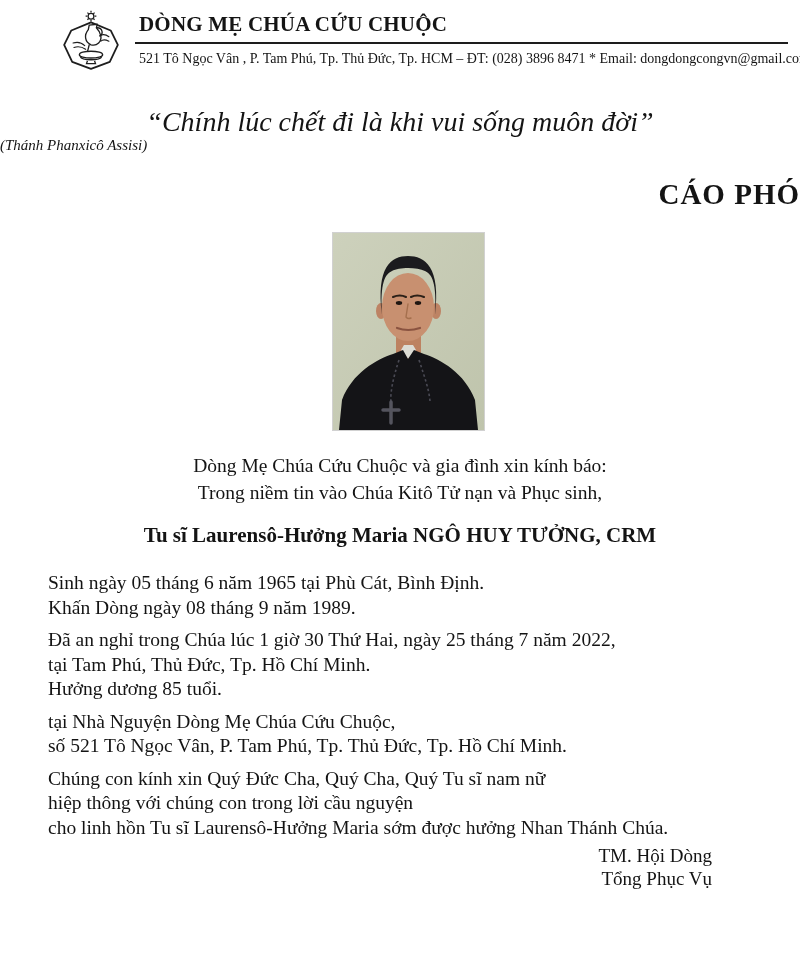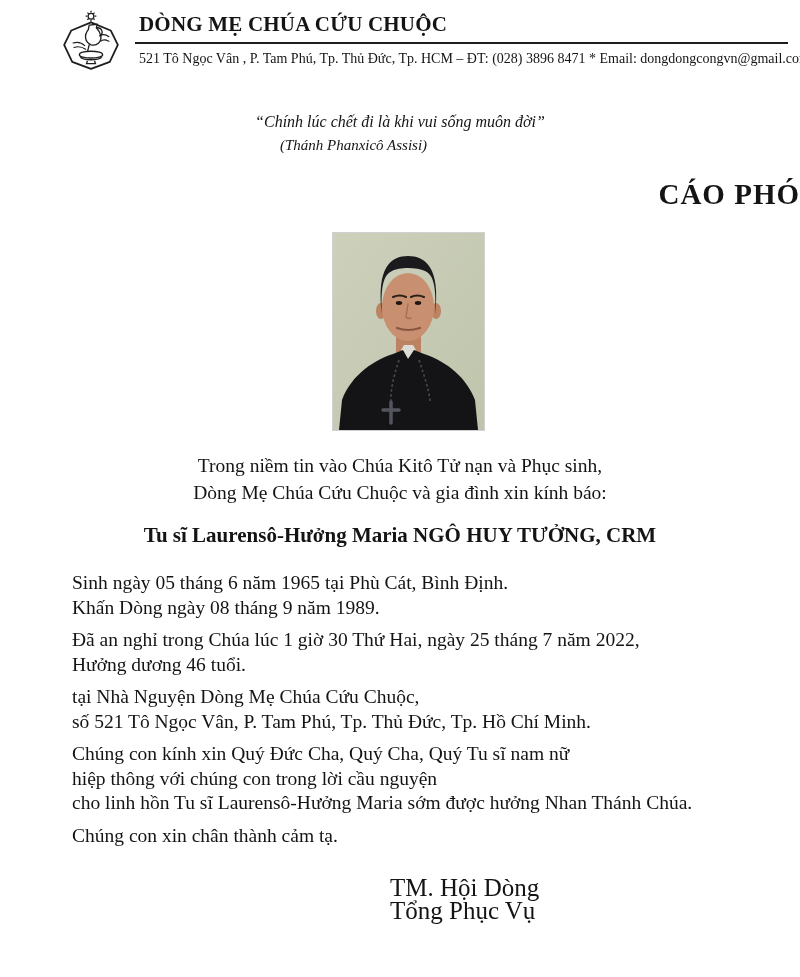--- a/index.html
+++ b/index.html
@@ -21,24 +21,24 @@
     font-size:21px; font-weight:bold; line-height:26px;
     letter-spacing:0.2px; padding-top:2px; white-space:nowrap;
   }
   .header-rule { border:none; border-top:2px solid #1d1d1d; margin:5px 0 0 -4px; }
   .address-line { font-size:14px; line-height:18px; margin-top:6px; white-space:nowrap; }
 
   
   .quote-block { margin-top:32px; }
   .quote-text {
     text-align:center; font-style:italic;
-    font-size:16px; line-height:26px;
+    font-size:28px; line-height:26px;
   }
   .quote-attribution {
-    text-align:center; padding-right:93px;
+    text-align:left; padding-right:93px;
     font-style:italic; font-size:15px; line-height:21px;
   }
 
   
   .doc-title {
     margin-top:20px; text-align:right;
     font-size:29px; font-weight:bold; line-height:36px; letter-spacing:1px;
   }
 
   
@@ -50,28 +50,28 @@
   .photo-frame svg { display:block; }
 
   
   .intro { margin-top:23px; text-align:center; font-size:19.5px; line-height:26.5px; }
   .deceased-name {
     margin-top:16px; text-align:center;
     font-size:21px; font-weight:bold; line-height:27px; white-space:nowrap;
   }
 
   
-  .body-text { margin:22px 30px 0 72px; font-size:19.5px; line-height:24.5px; }
+  .body-text { margin:22px 30px 0 48px; font-size:19.5px; line-height:24.5px; }
   .para + .para { margin-top:8px; }
   .body-line { white-space:nowrap; }
 
   
   .signature {
-    margin-top:28px; margin-left:390px; width:322px;
-    text-align:left; font-size:25px; line-height:23px;
+    margin-top:4px; margin-left:390px; width:322px;
+    text-align:right; font-size:19px; line-height:23px;
   }
 </style>
 </head>
 <body>
 
 <div class="page">
 
   <div class="header">
     <div class="logo-box">
       <svg viewBox="0 0 78 76" width="70" height="68" xmlns="http://www.w3.org/2000/svg">
@@ -165,47 +165,45 @@
       <path d="M 86,127 C 92,145 96,157 97,168" stroke="#4a4a54" stroke-width="1.6" stroke-dasharray="2.5,2.5" fill="none"></path>
 
       <g stroke="#54545e" stroke-width="3.5" stroke-linecap="round">
         <line x1="58" y1="169" x2="58" y2="190"></line>
         <line x1="50" y1="177" x2="66" y2="177"></line>
       </g>
     </svg>
   </div>
 
   <div class="intro">
+    <div>Dòng Mẹ Chúa Cứu Chuộc và gia đình xin kính báo:</div>
     <div>Trong niềm tin vào Chúa Kitô Tử nạn và Phục sinh,</div>
-    <div>Dòng Mẹ Chúa Cứu Chuộc và gia đình xin kính báo:</div>
   </div>
 
   <div class="deceased-name">Tu sĩ Laurensô-Hưởng Maria NGÔ HUY TƯỞNG, CRM</div>
 
   <div class="body-text">
     <div class="para">
       <div class="body-line">Sinh ngày 05 tháng 6 năm 1965 tại Phù Cát, Bình Định.</div>
       <div class="body-line">Khấn Dòng ngày 08 tháng 9 năm 1989.</div>
     </div>
     <div class="para">
       <div class="body-line">Đã an nghỉ trong Chúa lúc 1 giờ 30 Thứ Hai, ngày 25 tháng 7 năm 2022,</div>
-      <div class="body-line">Hưởng dương 46 tuổi.</div>
+      <div class="body-line">tại Tam Phú, Thủ Đức, Tp. Hồ Chí Minh.</div>
+      <div class="body-line">Hưởng dương 85 tuổi.</div>
     </div>
     <div class="para">
       <div class="body-line">tại Nhà Nguyện Dòng Mẹ Chúa Cứu Chuộc,</div>
       <div class="body-line">số 521 Tô Ngọc Vân, P. Tam Phú, Tp. Thủ Đức, Tp. Hồ Chí Minh.</div>
     </div>
     <div class="para">
       <div class="body-line">Chúng con kính xin Quý Đức Cha, Quý Cha, Quý Tu sĩ nam nữ</div>
       <div class="body-line">hiệp thông với chúng con trong lời cầu nguyện</div>
       <div class="body-line">cho linh hồn Tu sĩ Laurensô-Hưởng Maria sớm được hưởng Nhan Thánh Chúa.</div>
     </div>
-    <div class="para">
-      <div class="body-line">Chúng con xin chân thành cảm tạ.</div>
-    </div>
   </div>
 
   <div class="signature">
     <div>TM. Hội Dòng</div>
     <div>Tổng Phục Vụ</div>
   </div>
 
 </div>
 
 </body></html>

